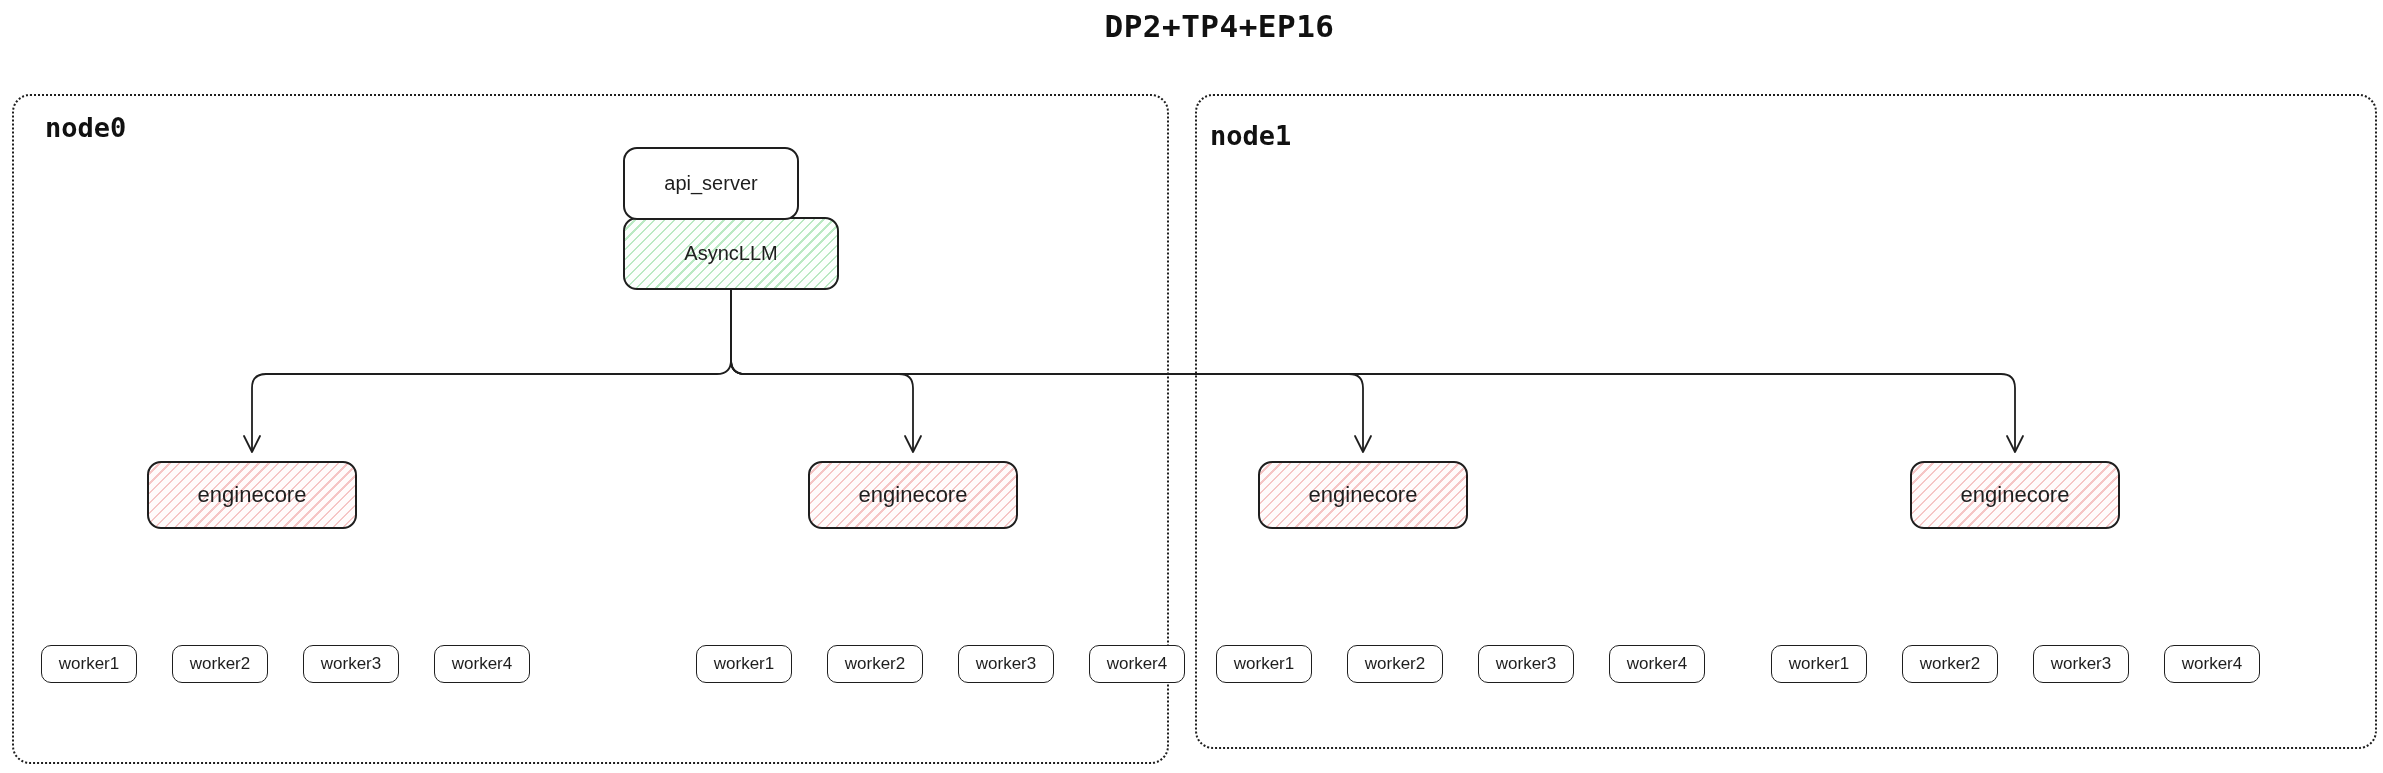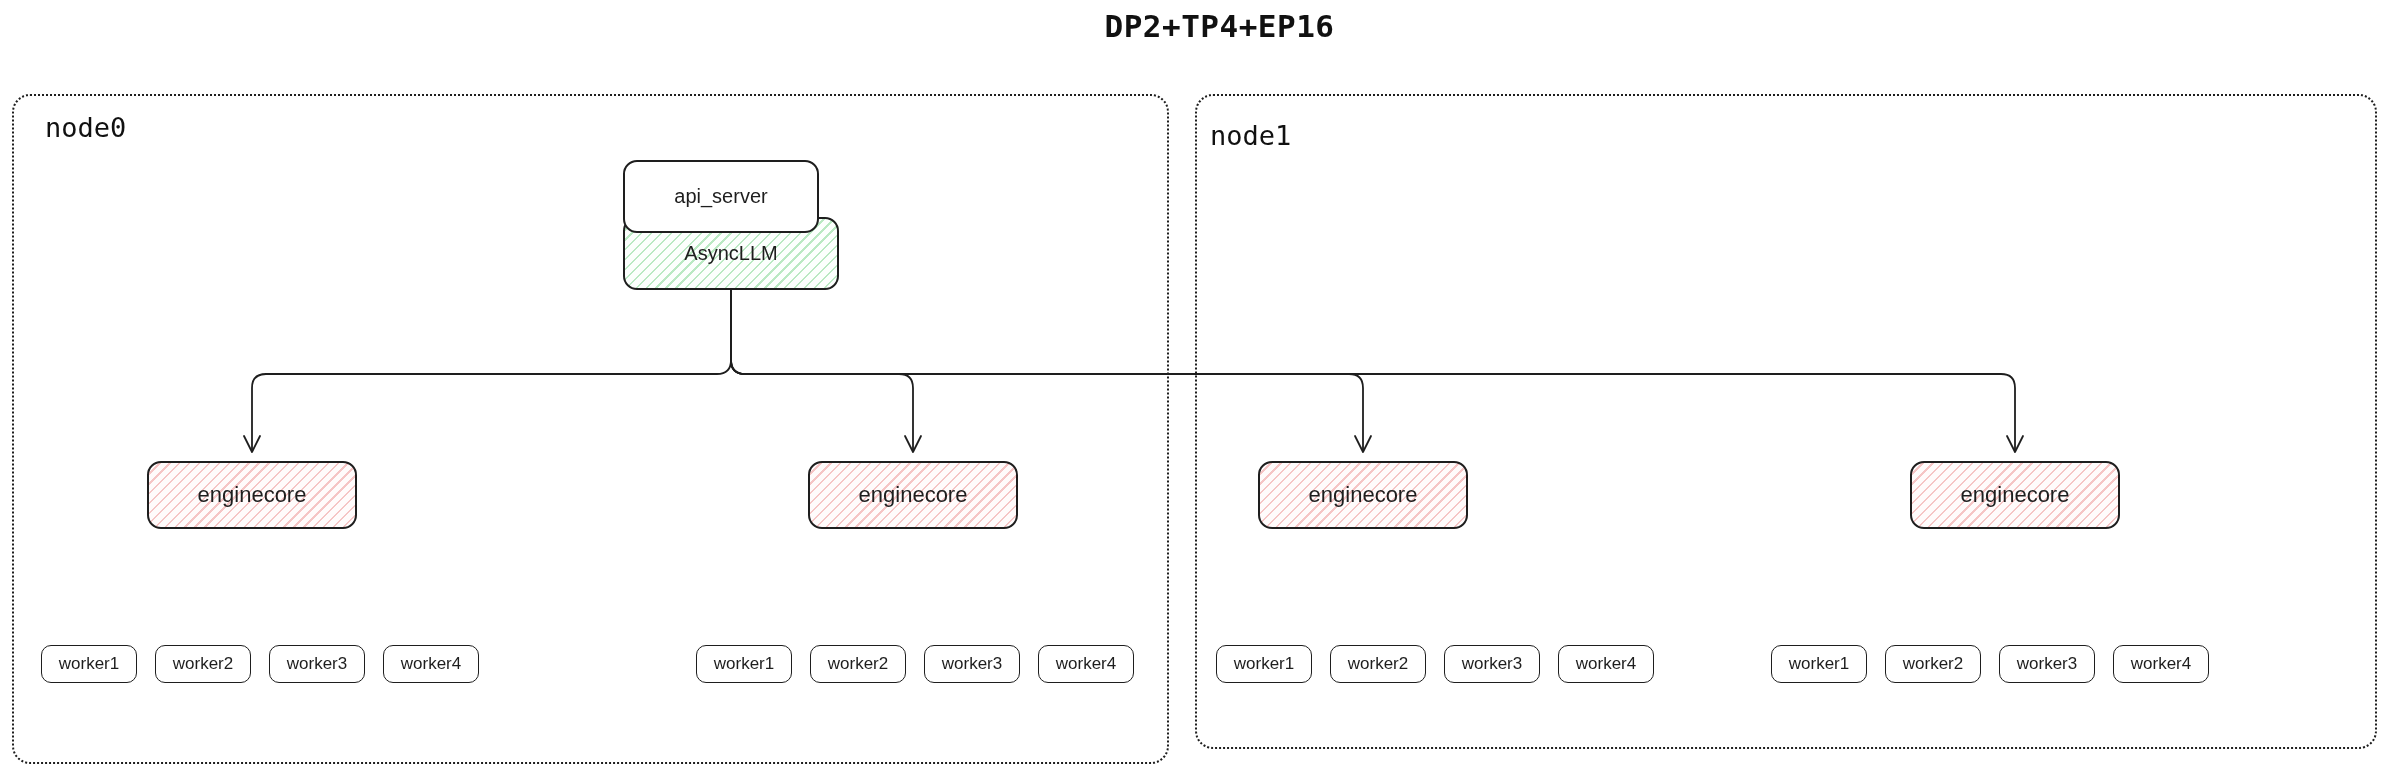--- a/index.html
+++ b/index.html
@@ -31,21 +31,21 @@
   }
   .node {
     position: absolute;
     border: 2.5px dotted var(--stroke, #1e1e1e);
     border-radius: 18px;
     background: transparent;
   }
   .node-label {
     position: absolute;
     font-family: "DejaVu Sans Mono", monospace;
-    font-weight: normal;
+    font-weight: bold;
     font-size: 27px;
     color: #111111;
   }
   .box {
     position: absolute;
     box-sizing: border-box;
     border: 2px solid var(--stroke, #1e1e1e);
     border-radius: 14px;
     display: flex;
     align-items: center;
@@ -70,21 +70,21 @@
       135deg,
       rgba(224, 73, 73, 0.30) 0px,
       rgba(224, 73, 73, 0.30) 1.6px,
       transparent 1.6px,
       transparent 7px
     );
   }
   .worker-row {
     position: absolute;
     display: flex;
-    gap: 18px;
+    gap: 35px;
   }
   .worker {
     box-sizing: border-box;
     width: 96px;
     height: 38px;
     border: 1.8px solid var(--stroke, #1e1e1e);
     border-radius: 10px;
     display: flex;
     align-items: center;
     justify-content: center;
@@ -108,21 +108,21 @@
 <div class="canvas">
 
   <div class="title">DP2+TP4+EP16</div>
 
   <div class="node" style="left:12px; top:94px; width:1153px; height:666px;"></div>
   <div class="node" style="left:1195px; top:94px; width:1178px; height:651px;"></div>
 
   <div class="node-label" style="left:45px; top:112px;">node0</div>
   <div class="node-label" style="left:1210px; top:120px;">node1</div>
 
-  <div class="box" style="left:623px; top:160px; width:196px; height:73px; z-index:2;">api_server</div>
+  <div class="box" style="left:623px; top:147px; width:176px; height:73px; z-index:2;">api_server</div>
   <div class="box hatch-green" style="left:623px; top:217px; width:216px; height:73px; z-index:1;">AsyncLLM</div>
 
   <div class="box hatch-red small-label" style="left:147px; top:461px; width:210px; height:68px;">enginecore</div>
   <div class="box hatch-red small-label" style="left:808px; top:461px; width:210px; height:68px;">enginecore</div>
   <div class="box hatch-red small-label" style="left:1258px; top:461px; width:210px; height:68px;">enginecore</div>
   <div class="box hatch-red small-label" style="left:1910px; top:461px; width:210px; height:68px;">enginecore</div>
 
   <div class="worker-row" style="left:41px; top:645px;">
     <div class="worker">worker1</div>
     <div class="worker">worker2</div>

